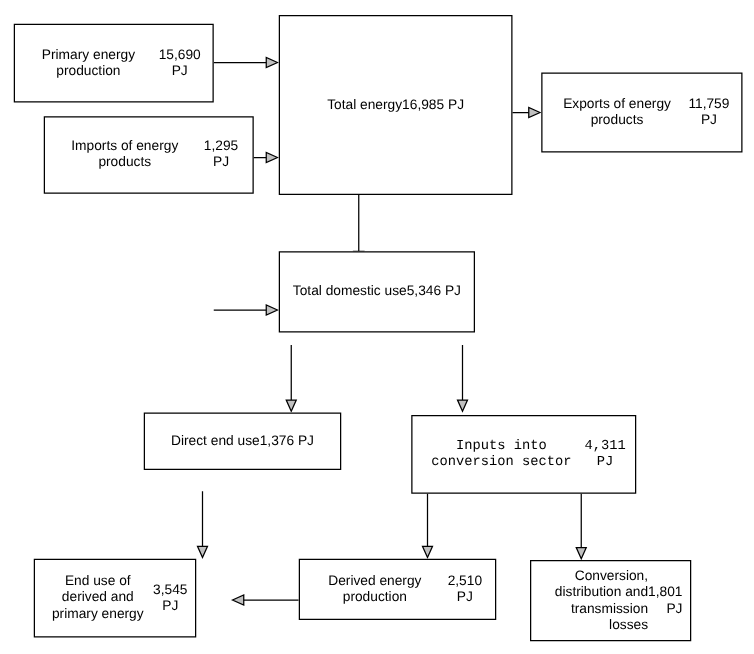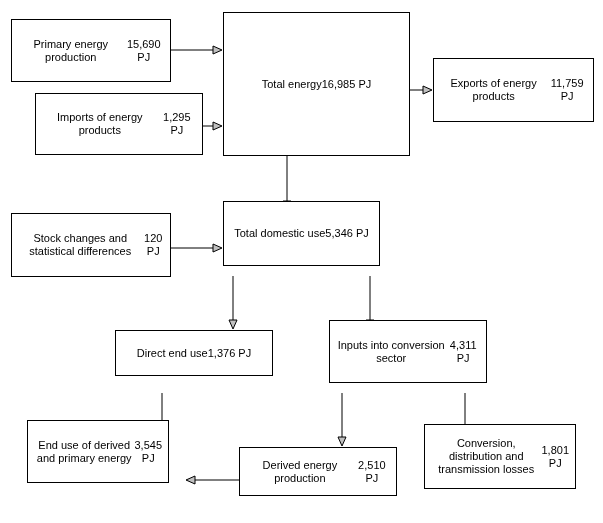--- a/index.html
+++ b/index.html
@@ -40,24 +40,24 @@
   .node .label, .node .value { display: block; }
 
   
   #n-primary     { left: 11px;  top: 19px;  width: 160px; height: 63px; }
   #n-imports     { left: 11px;  top: 93px;  width: 168px; height: 62px; margin-left: 24px; }
   #n-total       { left: 223px; top: 12px;  width: 187px; height: 144px; }
   #n-exports     { left: 433px; top: 58px;  width: 161px; height: 64px; text-align: center; }
   #n-stock       { left: 11px;  top: 213px; width: 160px; height: 64px; }
   #n-domestic    { left: 223px; top: 201px; width: 157px; height: 65px; }
   #n-direct      { left: 115px; top: 330px; width: 158px; height: 46px; }
-  #n-inputs      { left: 329px; top: 320px; width: 158px; height: 63px; }
-  #n-enduse      { left: 27px;  top: 420px; width: 142px; height: 63px; }
+  #n-inputs      { left: 329px; top: 332px; width: 180px; height: 63px; font-family: Liberation Mono, monospace; }
+  #n-enduse      { left: 27px;  top: 447px; width: 130px; height: 63px; }
   #n-derived     { left: 239px; top: 447px; width: 158px; height: 49px; }
-  #n-losses      { left: 424px; top: 424px; width: 152px; height: 65px; }
+  #n-losses      { left: 424px; top: 448px; width: 129px; height: 65px; text-align: right; }
 
   .line  { stroke: #000000; stroke-width: 1; }
   .ahead { fill: #c0c0c0; stroke: #000000; stroke-width: 1; }
 </style>
 </head>
 <body>
 
 <div class="canvas">
 
   <svg class="connectors" viewBox="0 0 603 523" xmlns="http://www.w3.org/2000/svg">
@@ -131,24 +131,20 @@
   <div class="node" id="n-total">
     <span class="label">Total energy</span>
     <span class="value">16,985 PJ</span>
   </div>
 
   <div class="node" id="n-exports">
     <span class="label">Exports of energy products</span>
     <span class="value">11,759 PJ</span>
   </div>
 
-  <div class="node" id="n-stock">
-    <span class="label">Stock changes and statistical differences</span>
-    <span class="value">120 PJ</span>
-  </div>
 
   <div class="node" id="n-domestic">
     <span class="label">Total domestic use</span>
     <span class="value">5,346 PJ</span>
   </div>
 
   <div class="node" id="n-direct">
     <span class="label">Direct end use</span>
     <span class="value">1,376 PJ</span>
   </div>

